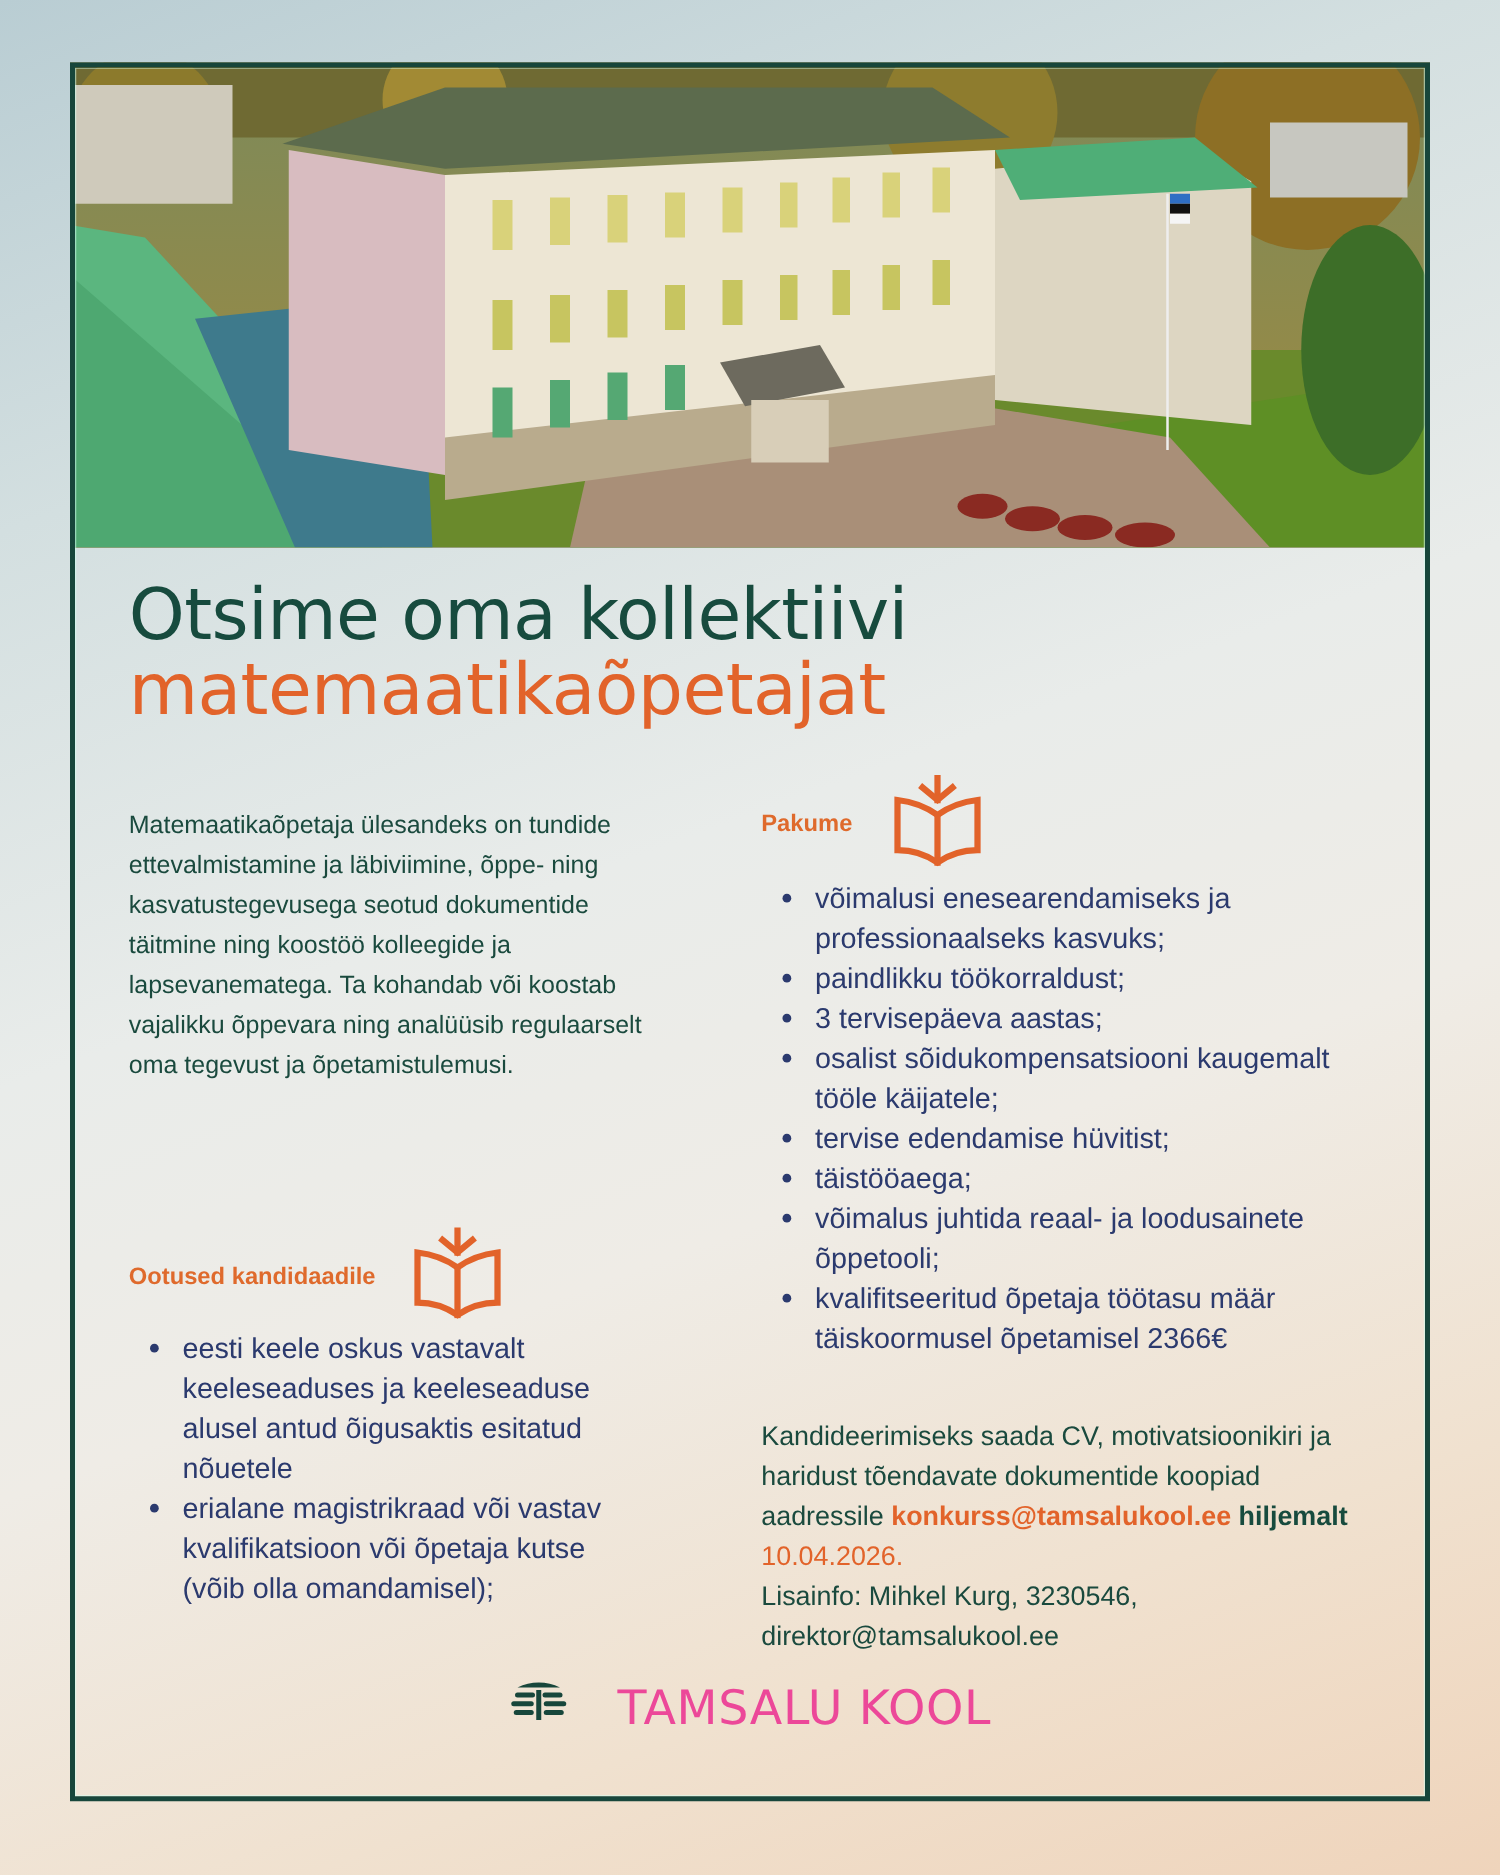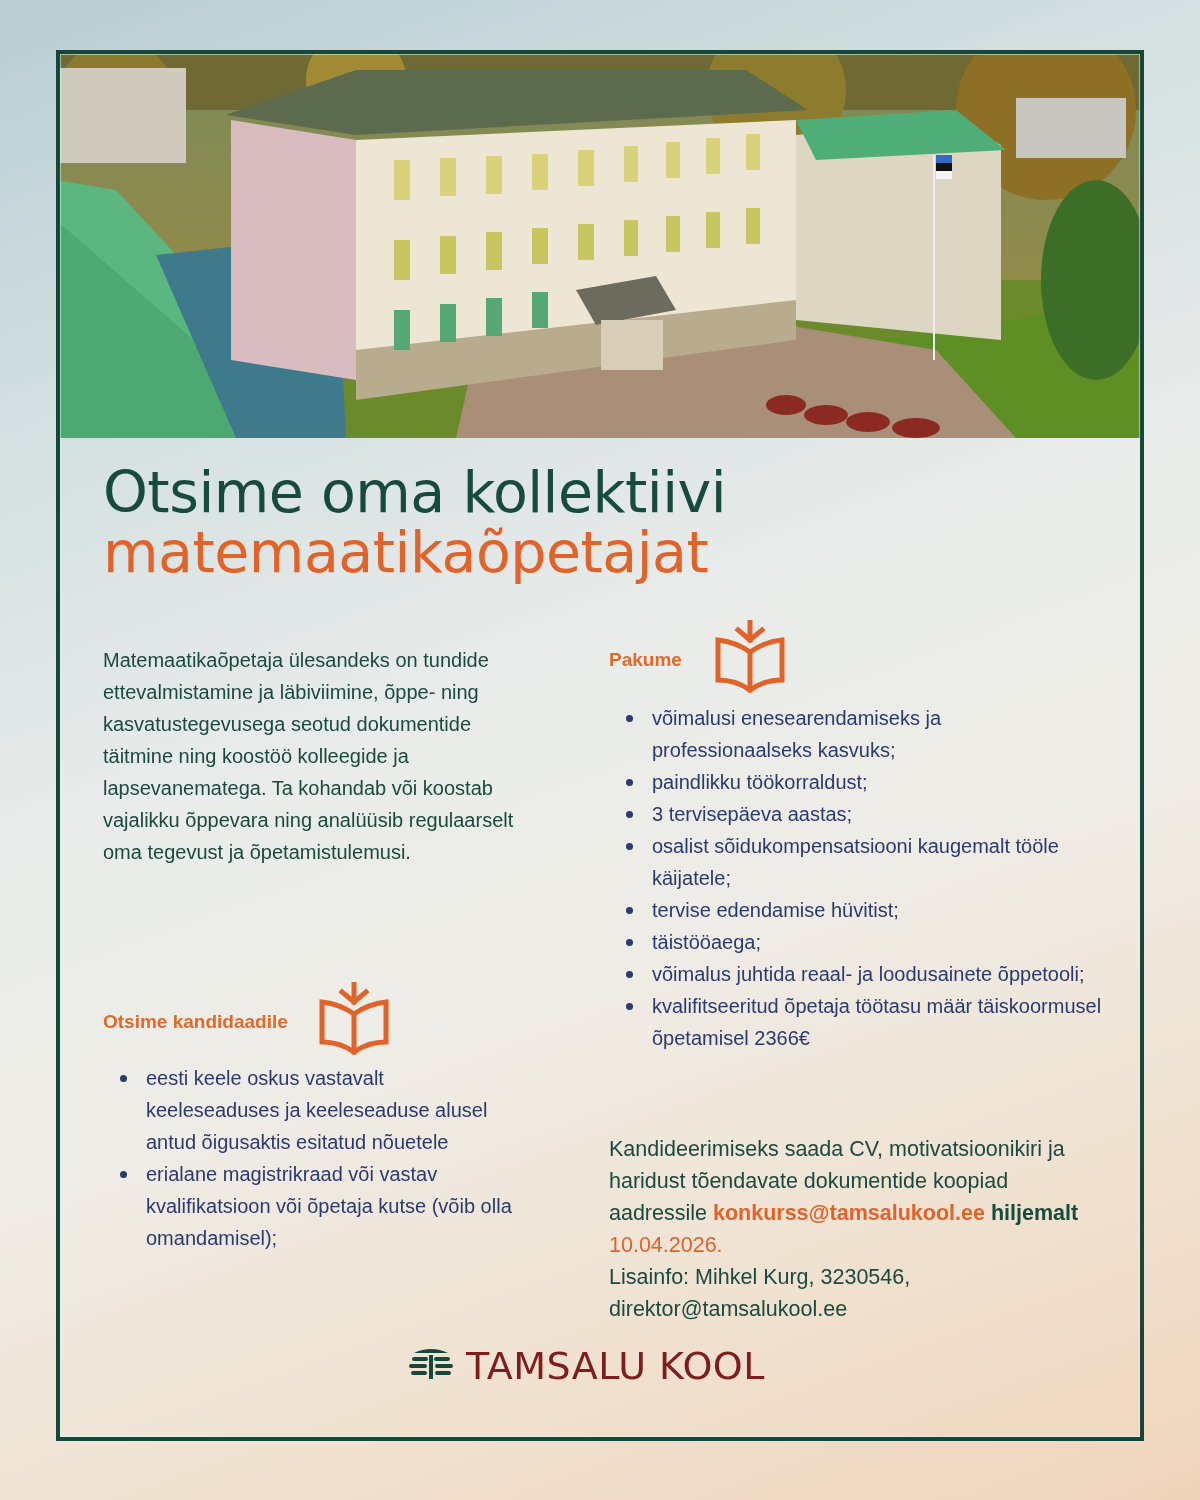--- a/index.html
+++ b/index.html
@@ -32,39 +32,40 @@
   .section-head {
     position: absolute; display: flex; align-items: center;
     color: #df6a2c; font-weight: bold; font-size: 19px;
   }
   .section-head .icon { margin-left: 28px; }
   .sec1 { left: 103px; top: 982px; }
   .sec2 { left: 609px; top: 620px; text-align: center; }
   .sec2 .icon { margin-left: 30px; }
   ul.bullets {
     position: absolute; margin: 0; padding: 0; list-style: none;
-    color: #2b3a6e; font-size: 20px; line-height: 32px;
+    color: #2b3a6e; font-size: 23px; line-height: 32px;
   }
   ul.bullets li { position: relative; padding-left: 26px; }
   ul.bullets li::before {
     content: ""; position: absolute; left: 0; top: 13px; width: 7px; height: 7px;
     border-radius: 50%; background: #2b3a6e;
   }
   .list1 { left: 120px; top: 1062px; width: 400px; }
   .list2 { left: 626px; top: 702px; width: 480px; }
   .apply {
     position: absolute; left: 609px; top: 1133px; width: 470px;
     color: #1a4a3e; font-size: 21.5px; line-height: 32px; margin: 0;
   }
   .apply .email { color: #e2632a; font-weight: bold; }
   .apply .deadline-label { color: #174b3e; font-weight: bold; }
   .apply .deadline { color: #e2632a; font-weight: normal; }
   .logo {
-    position: absolute; left: 408px; top: 1344px; display: flex; align-items: center;
-    color: #7f1d1d;
+    position: absolute; left: 408px; top: 1344px; display: flex; 
+    color: #ec4899;
+    gap: 28px;
   }
   .logo .name {
     font-family: "DejaVu Sans", sans-serif; font-size: 38px; letter-spacing: 0.5px; margin-left: 12px;
     font-weight: 500;
   }
 </style>
 </head>
 <body>
 
 <div class="photo">
@@ -158,21 +159,21 @@
 <div class="frame"></div>
 
 <h1 class="title">
   <span class="l1">Otsime oma kollektiivi</span>
   <span class="l2">matemaatikaõpetajat</span>
 </h1>
 
 <p class="intro">Matemaatikaõpetaja ülesandeks on tundide ettevalmistamine ja läbiviimine, õppe- ning kasvatustegevusega seotud dokumentide täitmine ning koostöö kolleegide ja lapsevanematega. Ta kohandab või koostab vajalikku õppevara ning analüüsib regulaarselt oma tegevust ja õpetamistulemusi.</p>
 
 <div class="section-head sec1">
-  <span>Otsime kandidaadile</span>
+  <span>Ootused kandidaadile</span>
   <span class="icon">
     <svg width="76" height="74" viewBox="0 0 76 74" fill="none" stroke="#e2632a" stroke-width="5" stroke-linejoin="miter" stroke-linecap="square">
       <line x1="38" y1="2" x2="38" y2="20"></line>
       <polyline points="26,10 38,20 50,10"></polyline>
       <path d="M6 20 L6 60 Q24 60 38 70 Q52 60 70 60 L70 20 Q52 22 38 32 Q24 22 6 20 Z"></path>
       <line x1="38" y1="32" x2="38" y2="70"></line>
     </svg>
   </span>
 </div>
 

